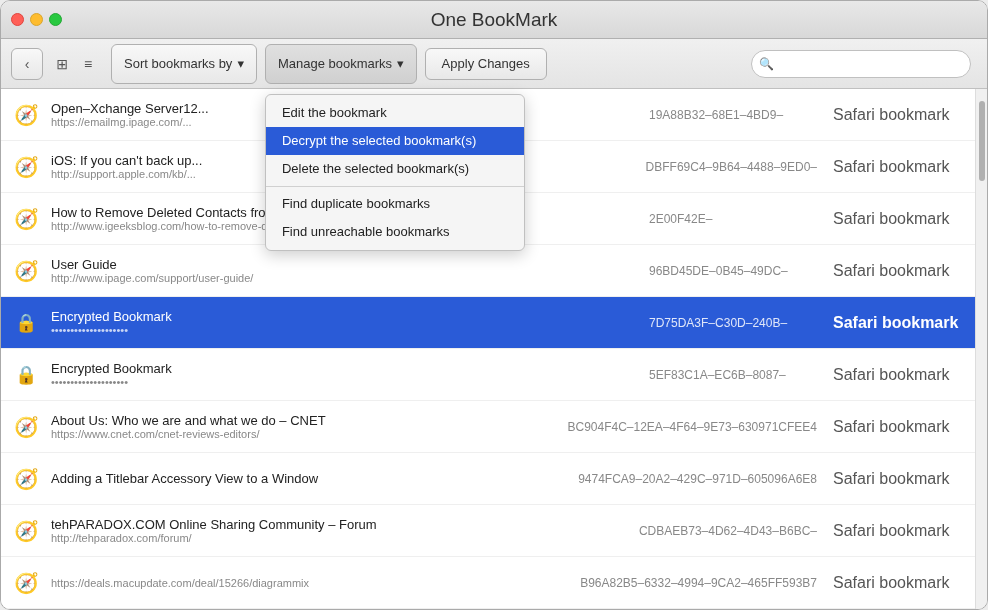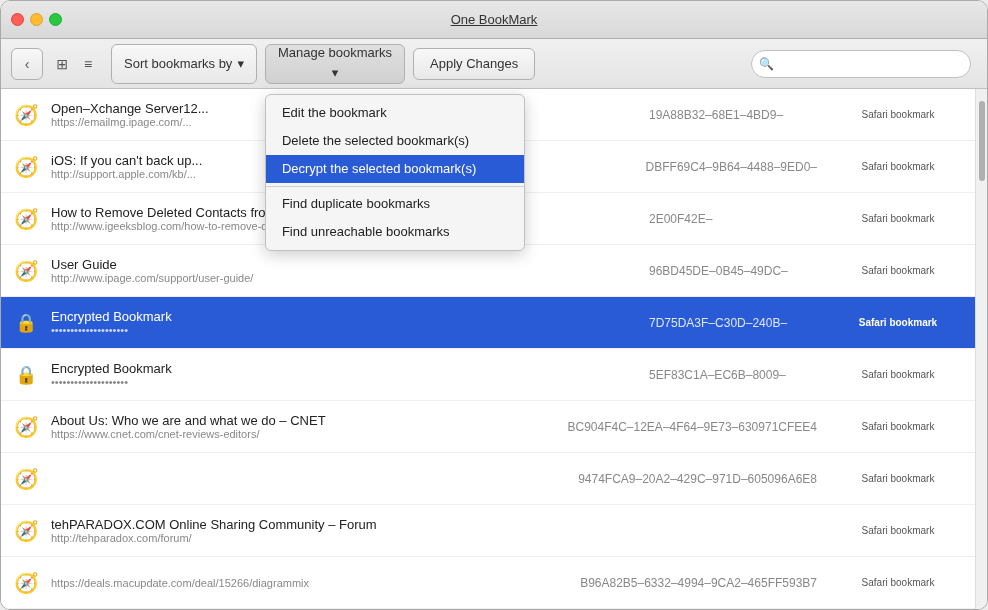--- a/index.html
+++ b/index.html
@@ -46,24 +46,23 @@
       width: 13px;
       height: 13px;
       border-radius: 50%;
       border: 1px solid rgba(0,0,0,0.2);
       cursor: pointer;
     }
     .btn-close { background: #ff5f57; border-color: #e0443e; }
     .btn-min { background: #febc2e; border-color: #d9a52c; }
     .btn-max { background: #28c840; border-color: #24a835; }
     .titlebar-title {
-      font-size: 13px;
+      font-size: 19px;
       font-weight: 500;
       color: #333;
-      text-decoration: underline;
     }
 
     
     .toolbar {
       height: 50px;
       background: linear-gradient(to bottom, #f0f0f0, #e4e4e4);
       border-bottom: 1px solid #c0c0c0;
       display: flex;
       align-items: center;
       padding: 0 10px;
@@ -244,24 +243,24 @@
     .bookmark-row.selected .bookmark-url { color: rgba(255,255,255,0.75); }
     .bookmark-uuid {
       font-size: 12px;
       color: #888;
       min-width: 200px;
       text-align: left;
       padding: 0 16px;
     }
     .bookmark-row.selected .bookmark-uuid { color: rgba(255,255,255,0.85); }
     .bookmark-type {
-      font-size: 10px;
+      font-size: 16px;
       color: #555;
       min-width: 130px;
-      text-align: center;
+      text-align: left;
     }
     .bookmark-row.selected .bookmark-type { color: #fff; font-weight: 600; }
 
     
     .bookmark-list::-webkit-scrollbar { width: 8px; }
     .bookmark-list::-webkit-scrollbar-track { background: #f0f0f0; }
     .bookmark-list::-webkit-scrollbar-thumb { background: #c0c0c0; border-radius: 4px; }
 
     
     .scrollbar-area {
@@ -311,34 +310,34 @@
     </div>
 
     <div style="position:relative;">
       <button class="toolbar-btn">
         <span>Sort bookmarks by</span>
         <span>▾</span>
       </button>
     </div>
 
     <div style="position:relative;">
-      <button class="toolbar-btn" style="background: linear-gradient(to bottom, #e0e0e0, #d0d0d0); flex-direction: column;">
+      <button class="toolbar-btn" style="background: linear-gradient(to bottom, #e0e0e0, #d0d0d0);">
         <span>Manage bookmarks</span>
         <span>▾</span>
       </button>
 
       <div class="dropdown-menu">
         <div class="dropdown-item">
           <span>Edit the bookmark</span>
         </div>
+        <div class="dropdown-item selected">
+          <span>Decrypt the selected bookmark(s)</span>
+        </div>
         <div class="dropdown-item">
           <span>Delete the selected bookmark(s)</span>
-        </div>
-        <div class="dropdown-item selected">
-          <span>Decrypt the selected bookmark(s)</span>
         </div>
         <div class="dropdown-separator"></div>
         <div class="dropdown-item">
           <span>Find duplicate bookmarks</span>
         </div>
         <div class="dropdown-item">
           <span>Find unreachable bookmarks</span>
         </div>
       </div>
     </div>
@@ -405,48 +404,50 @@
         <div class="bookmark-uuid" style="color:rgba(255,255,255,0.85);">7D75DA3F–C30D–240B–</div>
         <div class="bookmark-type" style="color:#fff; font-weight:600;">Safari bookmark</div>
       </div>
 
       <div class="bookmark-row">
         <div class="bookmark-icon lock" style="font-size:18px; color:#888;">🔒</div>
         <div class="bookmark-info">
           <div class="bookmark-title">Encrypted Bookmark</div>
           <div class="bookmark-url">••••••••••••••••••••</div>
         </div>
-        <div class="bookmark-uuid">5EF83C1A–EC6B–8009–</div>
+        <div class="bookmark-uuid">5EF83C1A–EC6B–8087–</div>
         <div class="bookmark-type">Safari bookmark</div>
       </div>
 
       <div class="bookmark-row">
         <div class="bookmark-icon compass">🧭</div>
         <div class="bookmark-info">
           <div class="bookmark-title">About Us: Who we are and what we do – CNET</div>
           <div class="bookmark-url">https://www.cnet.com/cnet-reviews-editors/</div>
         </div>
         <div class="bookmark-uuid">BC904F4C–12EA–4F64–9E73–630971CFEE4</div>
         <div class="bookmark-type">Safari bookmark</div>
       </div>
 
       <div class="bookmark-row">
         <div class="bookmark-icon compass">🧭</div>
         <div class="bookmark-info">
+          <div class="bookmark-title">Adding a Titlebar Accessory View to a Window</div>
         </div>
         <div class="bookmark-uuid">9474FCA9–20A2–429C–971D–605096A6E8</div>
         <div class="bookmark-type">Safari bookmark</div>
       </div>
 
       <div class="bookmark-row">
         <div class="bookmark-icon compass">🧭</div>
         <div class="bookmark-info">
           <div class="bookmark-title">tehPARADOX.COM Online Sharing Community – Forum</div>
           <div class="bookmark-url">http://tehparadox.com/forum/</div>
         </div>
+        <div class="bookmark-uuid">CDBAEB73–4D62–4D43–B6BC–</div>
         <div class="bookmark-type">Safari bookmark</div>
       </div>
 
       <div class="bookmark-row">
         <div class="bookmark-icon compass">🧭</div>
         <div class="bookmark-info">
           <div class="bookmark-url">https://deals.macupdate.com/deal/15266/diagrammix</div>
         </div>
         <div class="bookmark-uuid">B96A82B5–6332–4994–9CA2–465FF593B7</div>
         <div class="bookmark-type">Safari bookmark</div>

